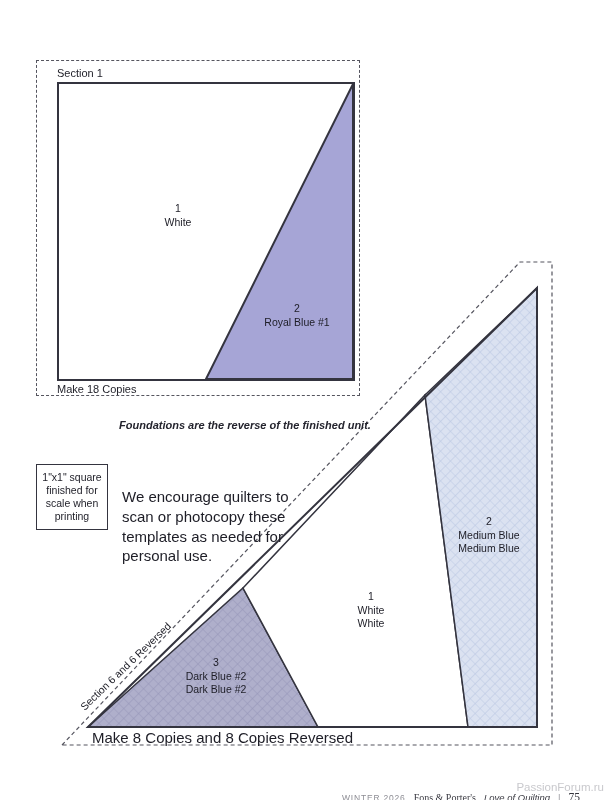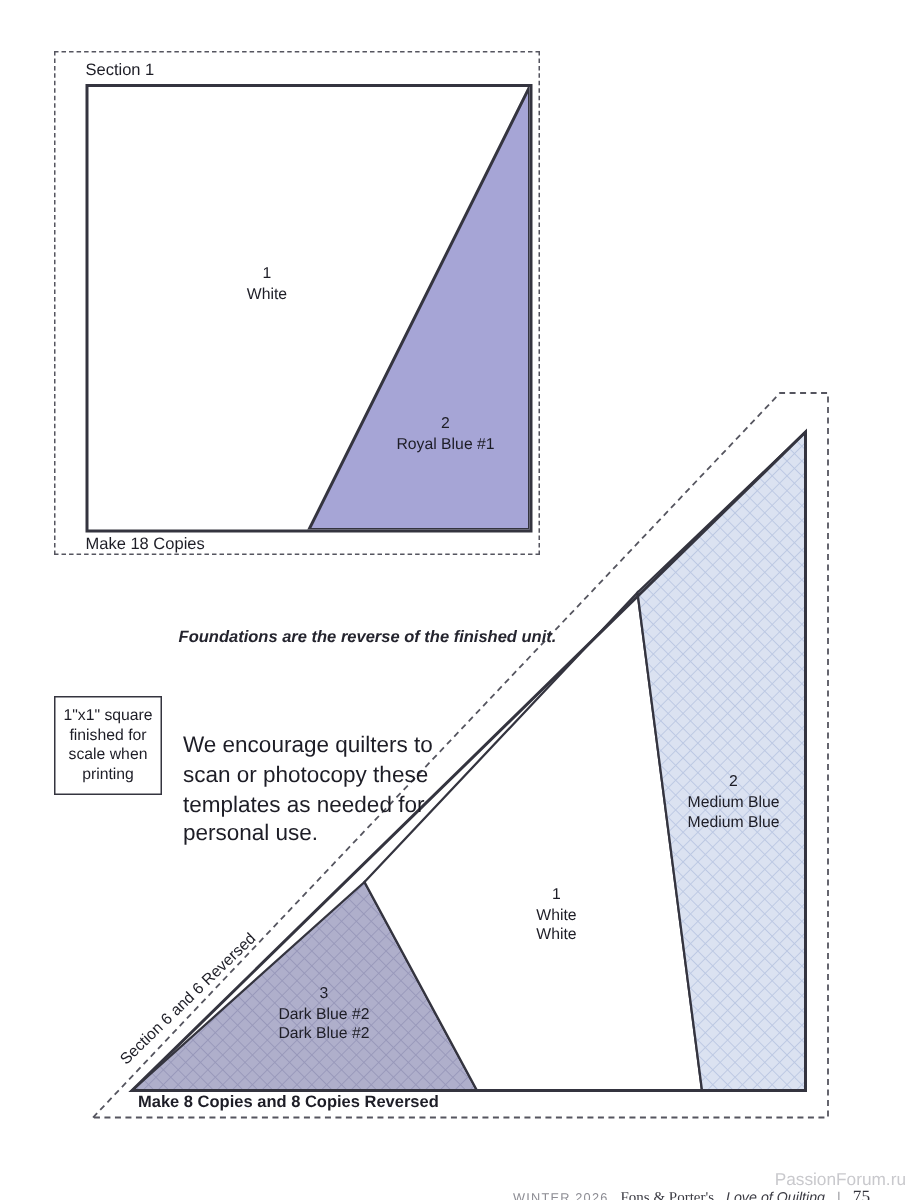--- a/index.html
+++ b/index.html
@@ -6,21 +6,21 @@
   .page{
     position:relative;
     width:616px;height:800px;
     background:#ffffff;
     font-family:"Liberation Sans", sans-serif;
     color:#1d1d26;
     overflow:hidden;
   }
   
   .s1-dashed{
-    position:absolute;left:36px;top:34px;width:324px;height:336px;
+    position:absolute;left:36px;top:60px;width:324px;height:336px;
     border:1px dashed #55555f;box-sizing:border-box;
   }
   .s1-title{position:absolute;left:20px;top:6px;font-size:11px;}
   .s1-solid{
     position:absolute;left:20px;top:21px;width:294px;height:295px;
     border:2px solid #34343f;background:#fff;
   }
   .s1-svg{position:absolute;left:0;top:0;width:294px;height:295px;display:block;}
   .patch-label{
     position:absolute;width:120px;text-align:center;
@@ -41,21 +41,21 @@
   }
   .scale-box span{display:block;}
   .copy-note{position:absolute;left:122px;top:487px;font-size:15px;line-height:1.32;}
   .copy-note span{display:block;}
   
   .s6-svg{position:absolute;left:0;top:0;width:616px;height:800px;display:block;}
   .s6-rot{
     position:absolute;left:82px;top:702px;white-space:nowrap;
     font-size:10.5px;transform:rotate(-44deg);transform-origin:0 50%;
   }
-  .s6-make{position:absolute;left:92px;top:729px;font-size:11px;font-weight:bold;}
+  .s6-make{position:absolute;left:92px;top:729px;font-size:15px;}
   
   .footer{
     position:absolute;right:36px;top:760px;
     display:flex;align-items:baseline;gap:8px;
   }
   .footer .issue{font-size:8.5px;letter-spacing:.8px;color:#8d8d94;margin-top:33px;}
   .footer .brand{font-family:"Liberation Serif", serif;font-size:10px;color:#3c3c44;text-align:center;}
   .footer .mag{font-family:Liberation Sans, sans-serif;font-style:italic;font-size:9.5px;color:#3c3c44;}
   .footer .div{color:#9a9aa0;font-size:9.5px;}
   .footer .pn{font-family:"Liberation Serif", serif;font-size:11.5px;color:#33333b;}

